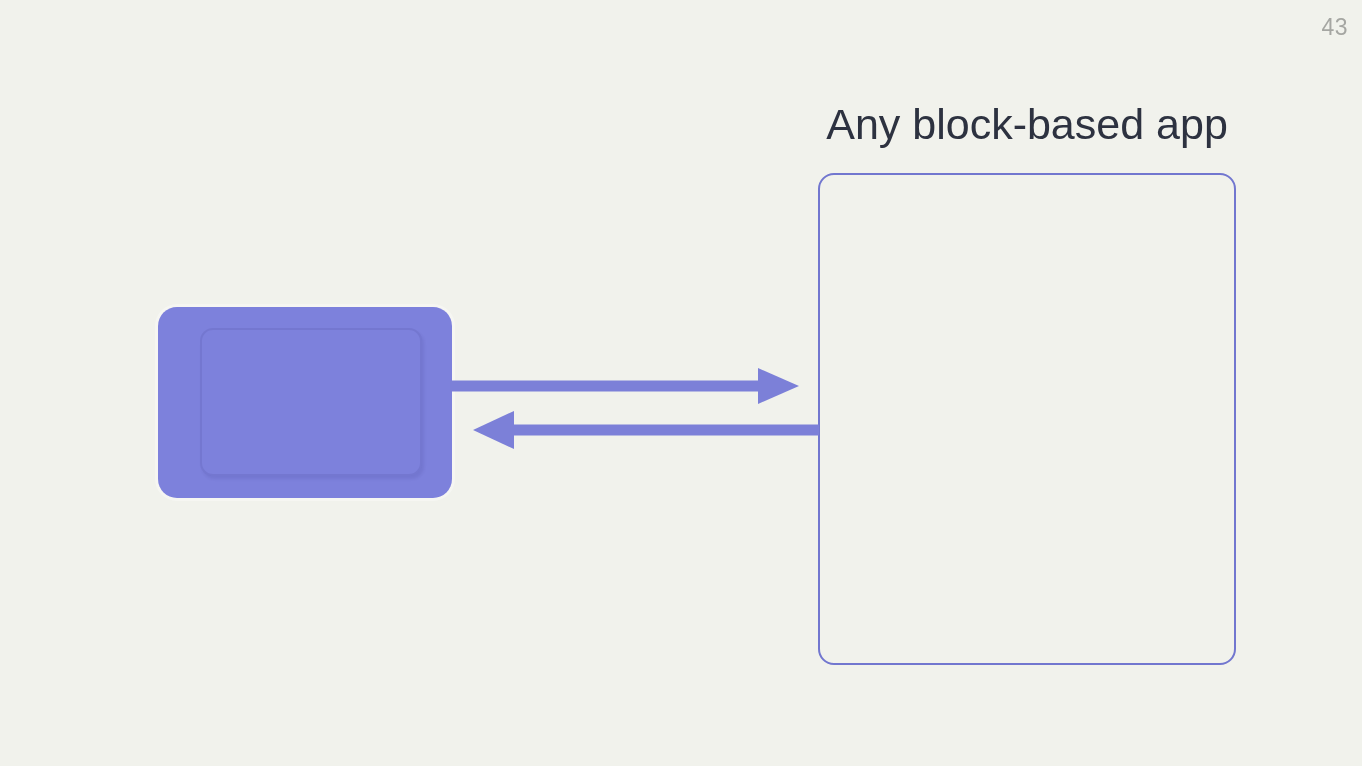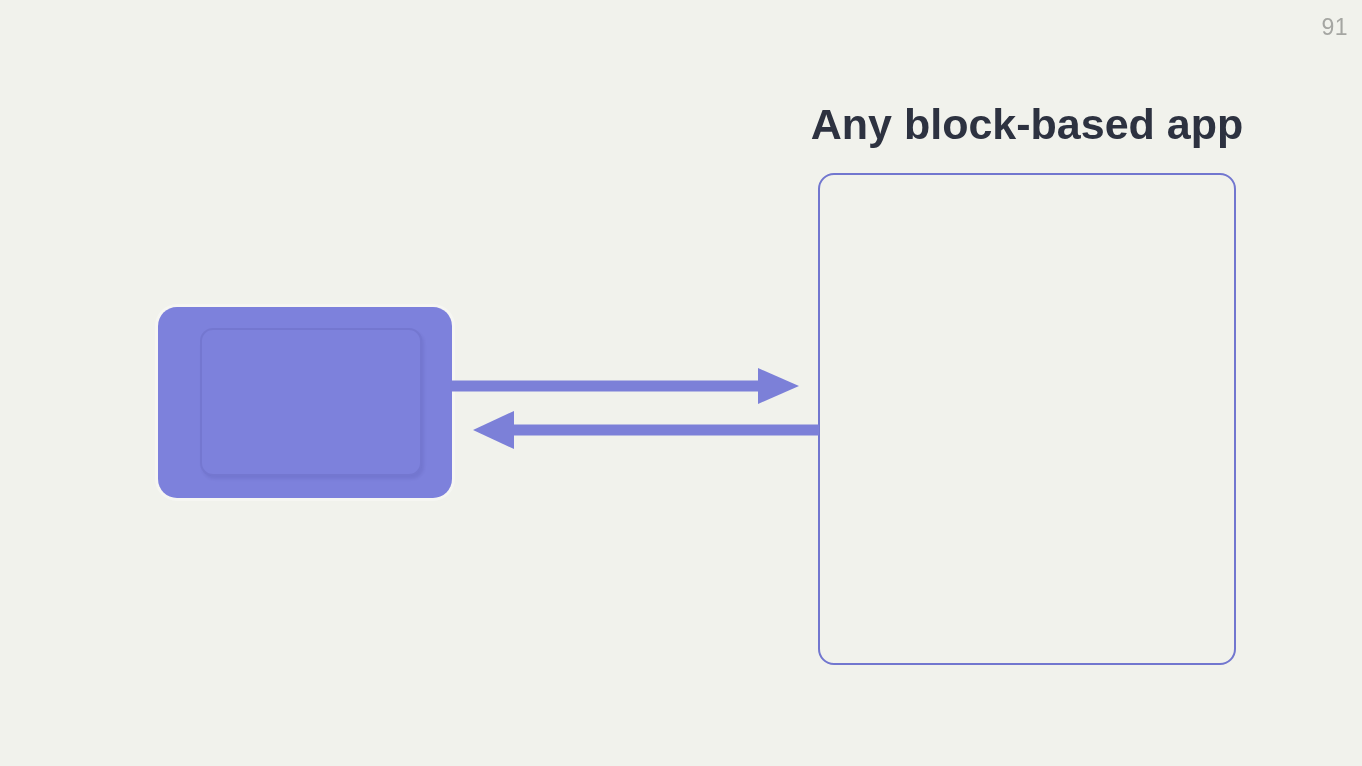--- a/index.html
+++ b/index.html
@@ -20,21 +20,21 @@
     top: 14px;
     right: 14px;
     font-size: 23px;
     color: var(--muted, #a5a6a2);
     letter-spacing: 0.5px;
   }
   .label {
     position: absolute;
     color: var(--text, #2d3240);
     font-size: 43px;
-    font-weight: 700;
+    font-weight: 400;
     white-space: nowrap;
     transform: translateX(-50%);
     line-height: 1;
   }
   .label-block {
     left: 306px;
     top: 241px;
   }
   .label-app {
     left: 1027px;
@@ -78,21 +78,21 @@
     width: 1362px;
     height: 766px;
     pointer-events: none;
   }
 </style>
 </head>
 <body>
 
 <div class="slide">
 
-  <div class="page-number">91</div>
+  <div class="page-number">43</div>
 
 
   <div class="label label-app">Any block-based app</div>
 
   <div class="any-block">
     <div class="any-block-inner"></div>
   </div>
 
   <div class="app-box"></div>
 

